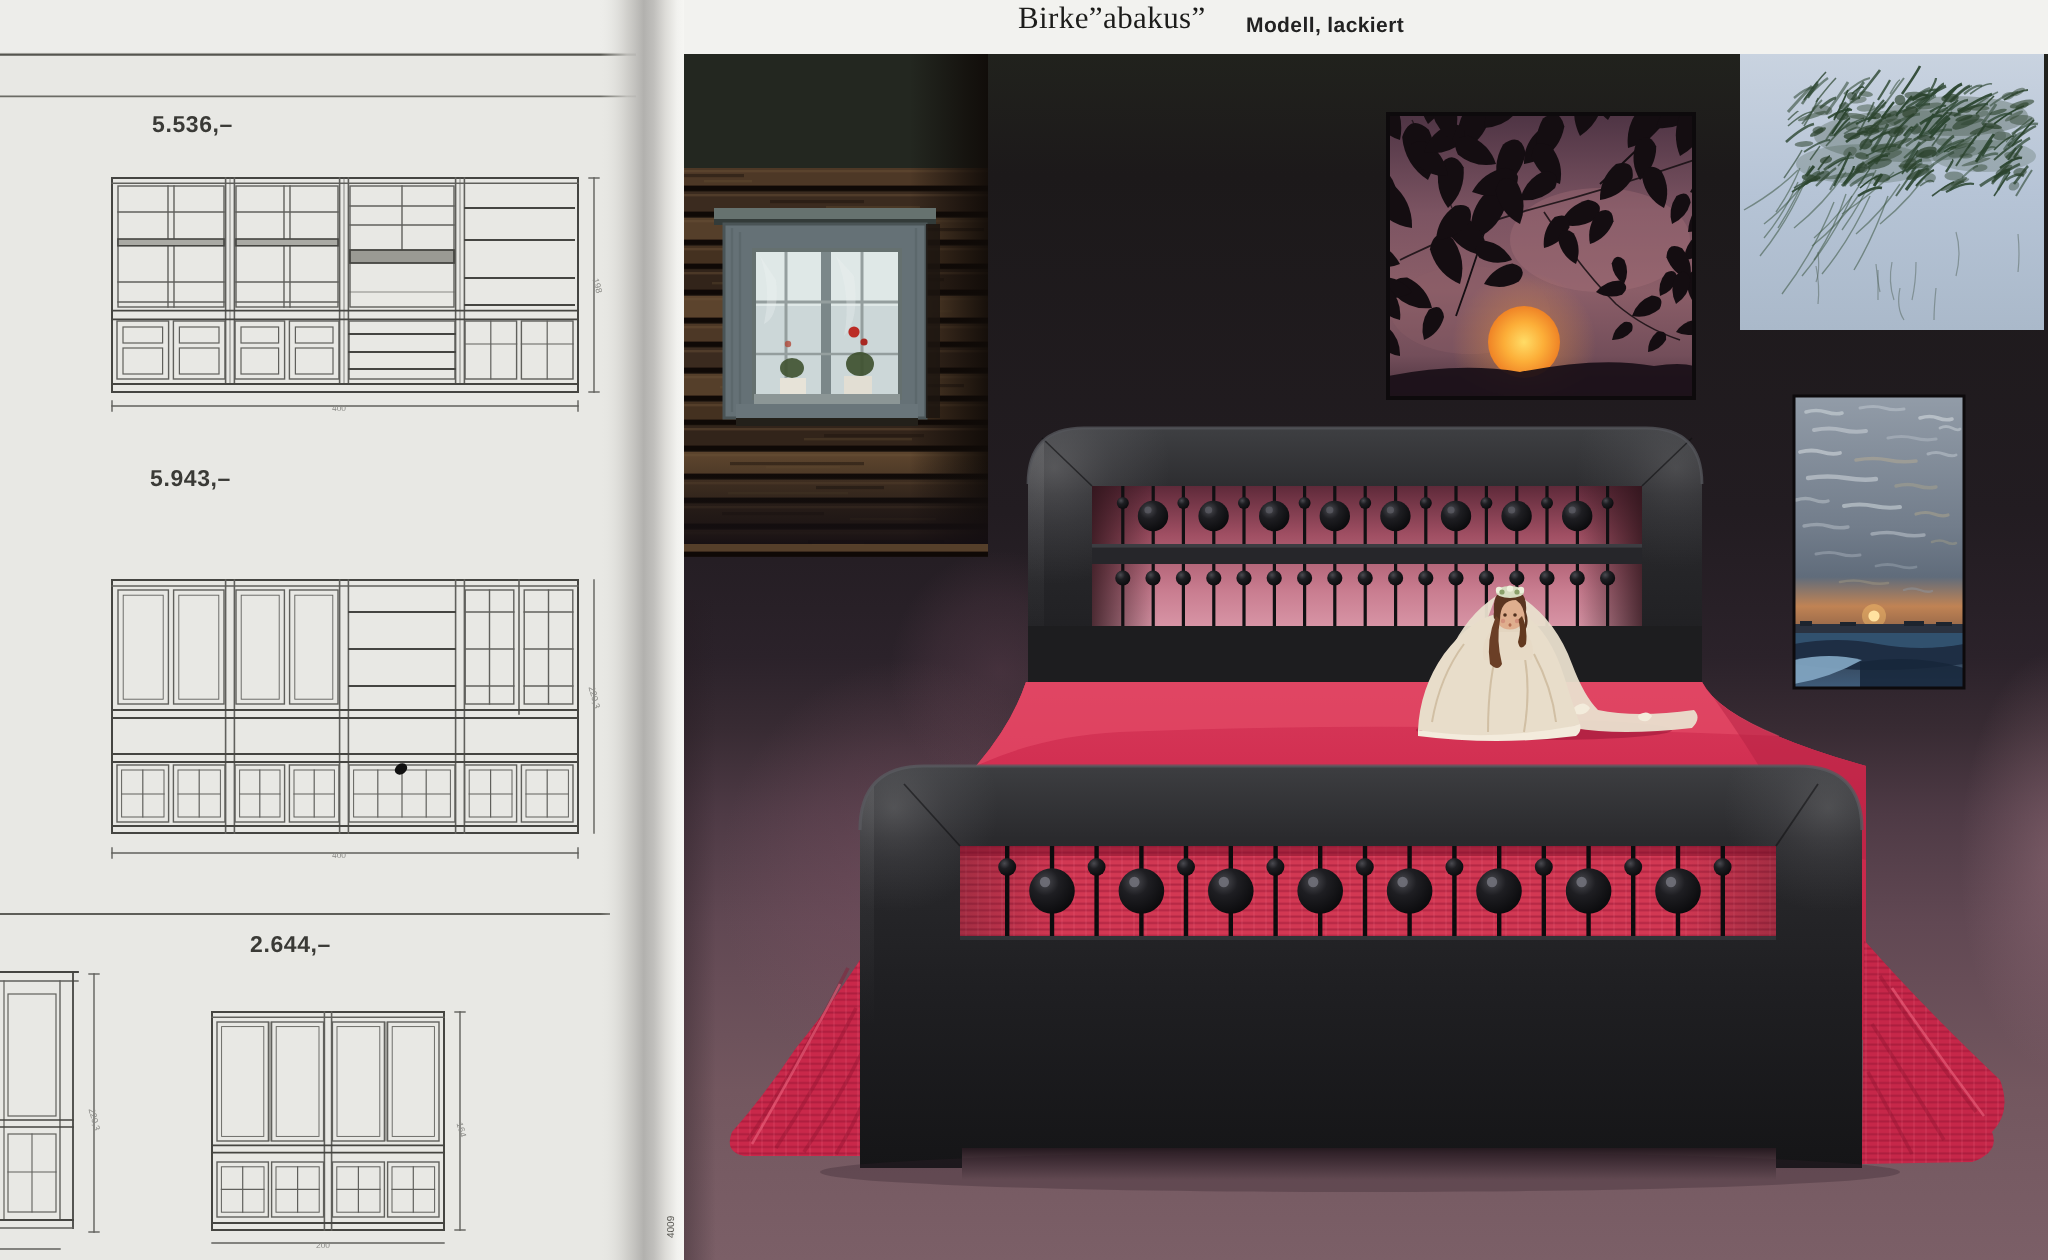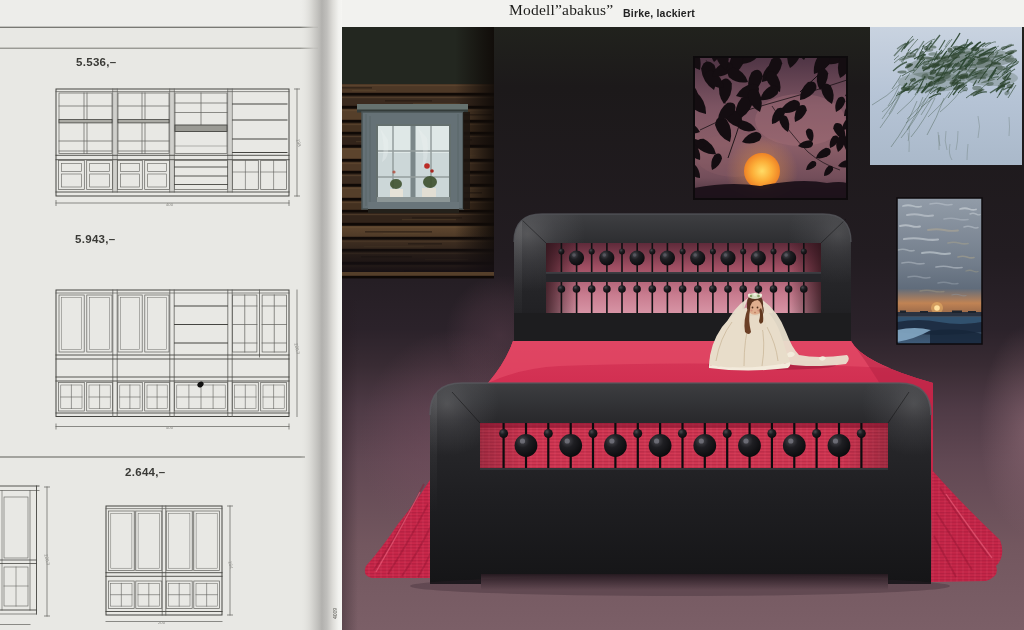--- a/index.html
+++ b/index.html
@@ -1091,15 +1091,15 @@
       <ellipse cx="680" cy="586" rx="270" ry="10" fill="#33222b" opacity="0.3"></ellipse>
       <defs>
         <linearGradient id="bedshadow" x1="0" y1="0" x2="0" y2="1">
           <stop offset="0" stop-color="#1c1218" stop-opacity="0.9"></stop>
           <stop offset="1" stop-color="#1c1218" stop-opacity="0"></stop>
         </linearGradient>
       </defs>
     </svg>
 
 <div id="title">
-      <span class="m">Modell”abakus”</span>
-      <span class="b">Birke, lackiert</span>
+      <span class="m">Birke”abakus”</span>
+      <span class="b">Modell, lackiert</span>
     </div>
 </div>
 </body></html>

